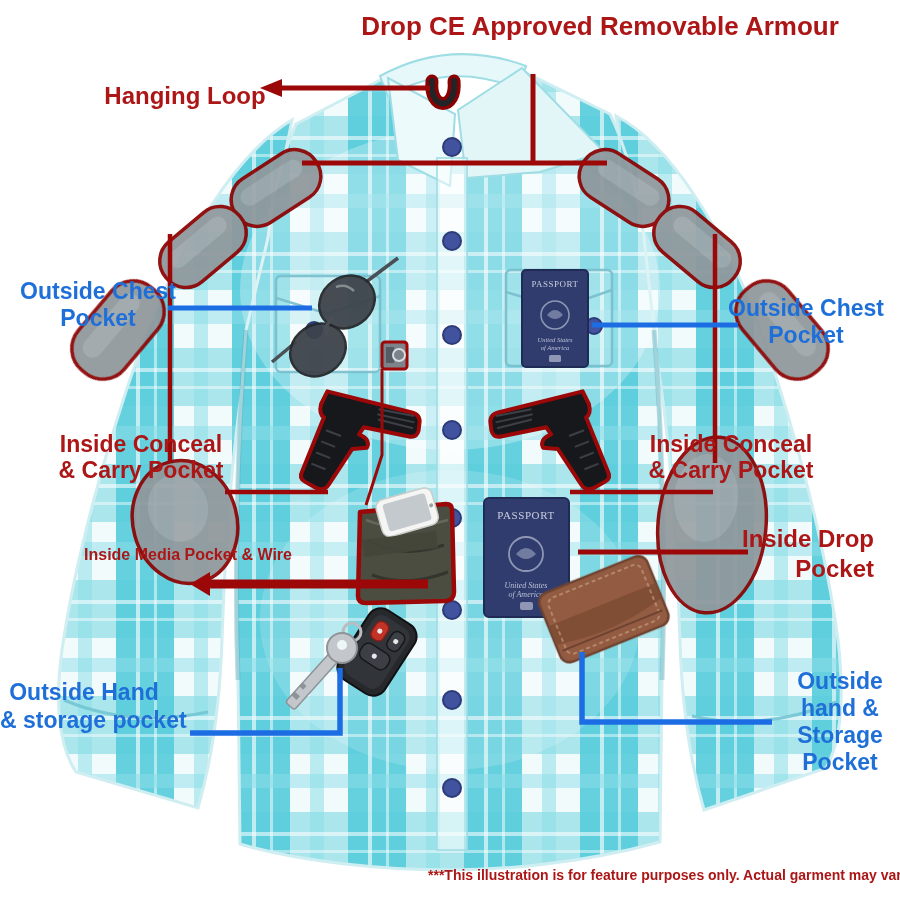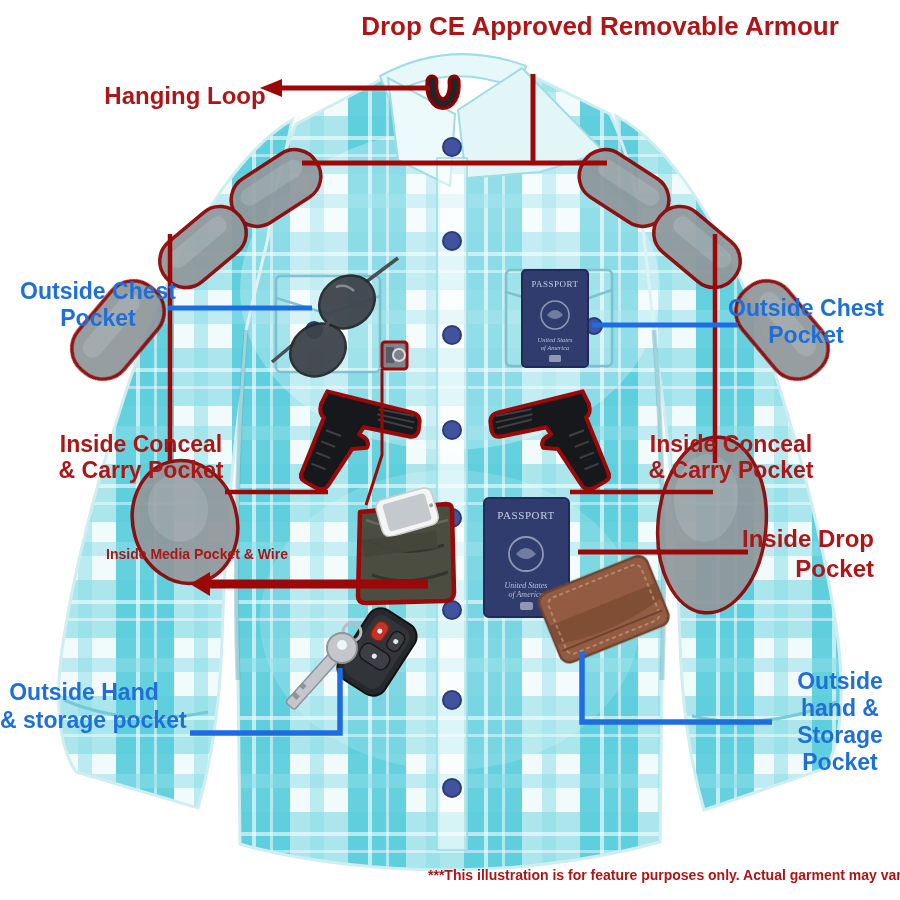--- a/index.html
+++ b/index.html
@@ -9,21 +9,21 @@
   .lbl{position:absolute;font-weight:bold;text-align:center;white-space:nowrap;}
   .lbl div{white-space:nowrap;}
   .red{color:#AC1616;}
   .blue{color:#1E6FD8;}
   .lbl-title{left:330px;top:11px;width:540px;font-size:26px;}
   .lbl-hanging{left:96px;top:82px;width:178px;font-size:24px;}
   .lbl-chest-l{left:0px;top:278px;width:196px;font-size:23px;line-height:27px;}
   .lbl-chest-r{left:706px;top:295px;width:200px;font-size:23px;line-height:27px;}
   .lbl-conceal-l{left:35px;top:431px;width:212px;font-size:23px;line-height:26px;}
   .lbl-conceal-r{left:630px;top:431px;width:202px;font-size:23px;line-height:26px;}
-  .lbl-media{left:48px;top:545px;width:240px;font-size:14px;line-height:19px;text-align:right;}
+  .lbl-media{left:68px;top:545px;width:240px;font-size:16px;line-height:19px;text-align:center;}
   .lbl-drop{left:712px;top:524px;width:162px;font-size:24px;line-height:30px;text-align:right;}
   .lbl-hand-l{left:0px;top:678px;width:168px;font-size:23px;line-height:28px;}
   .lbl-hand-r{left:786px;top:668px;width:108px;font-size:23px;line-height:27px;}
   .lbl-footer{left:428px;top:867px;width:472px;font-size:14px;}
 </style>
 </head>
 <body>
 
 <div class="canvas">
 

